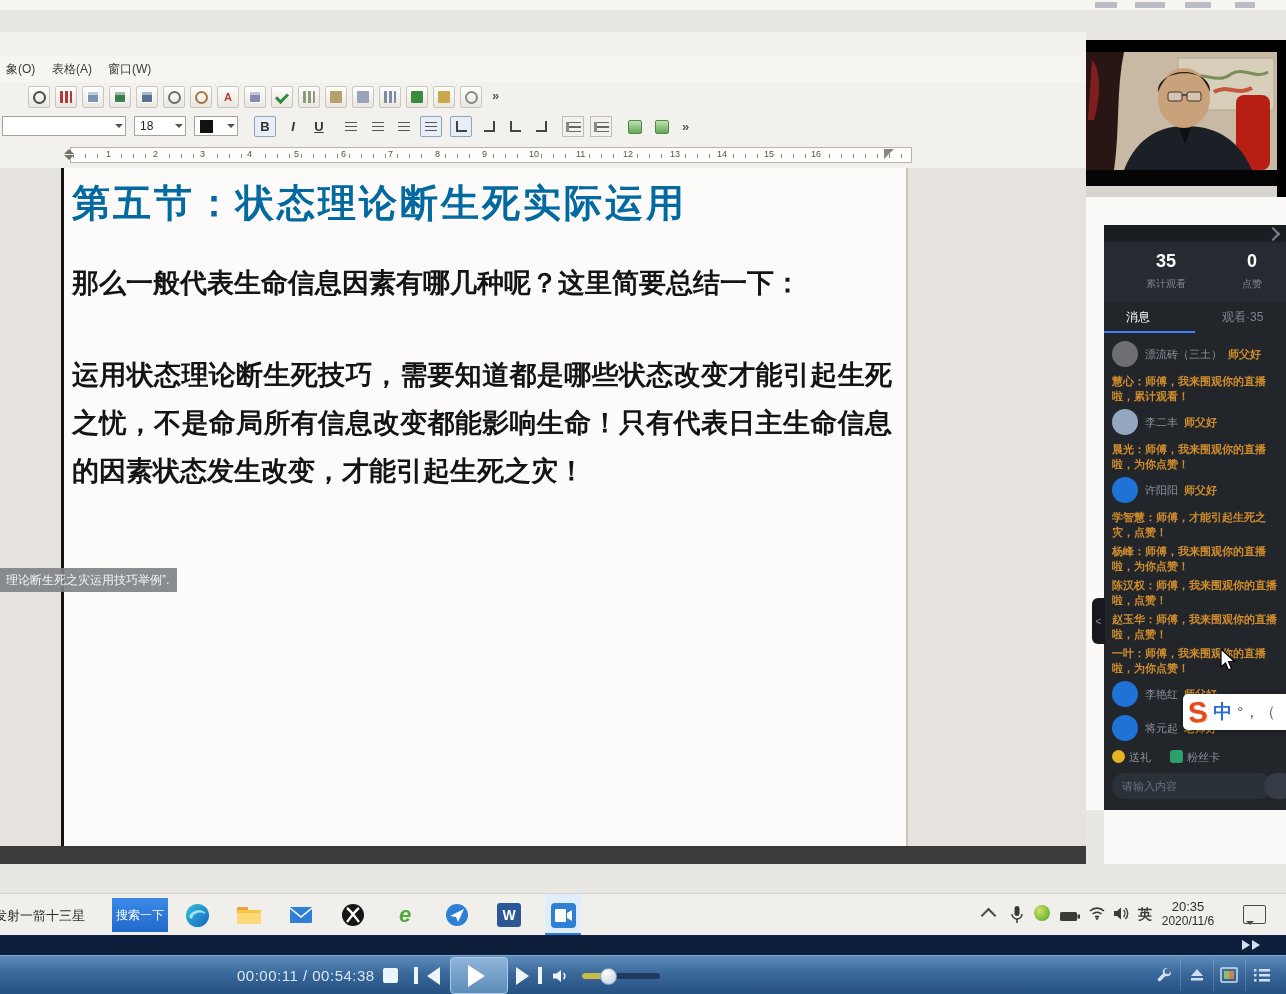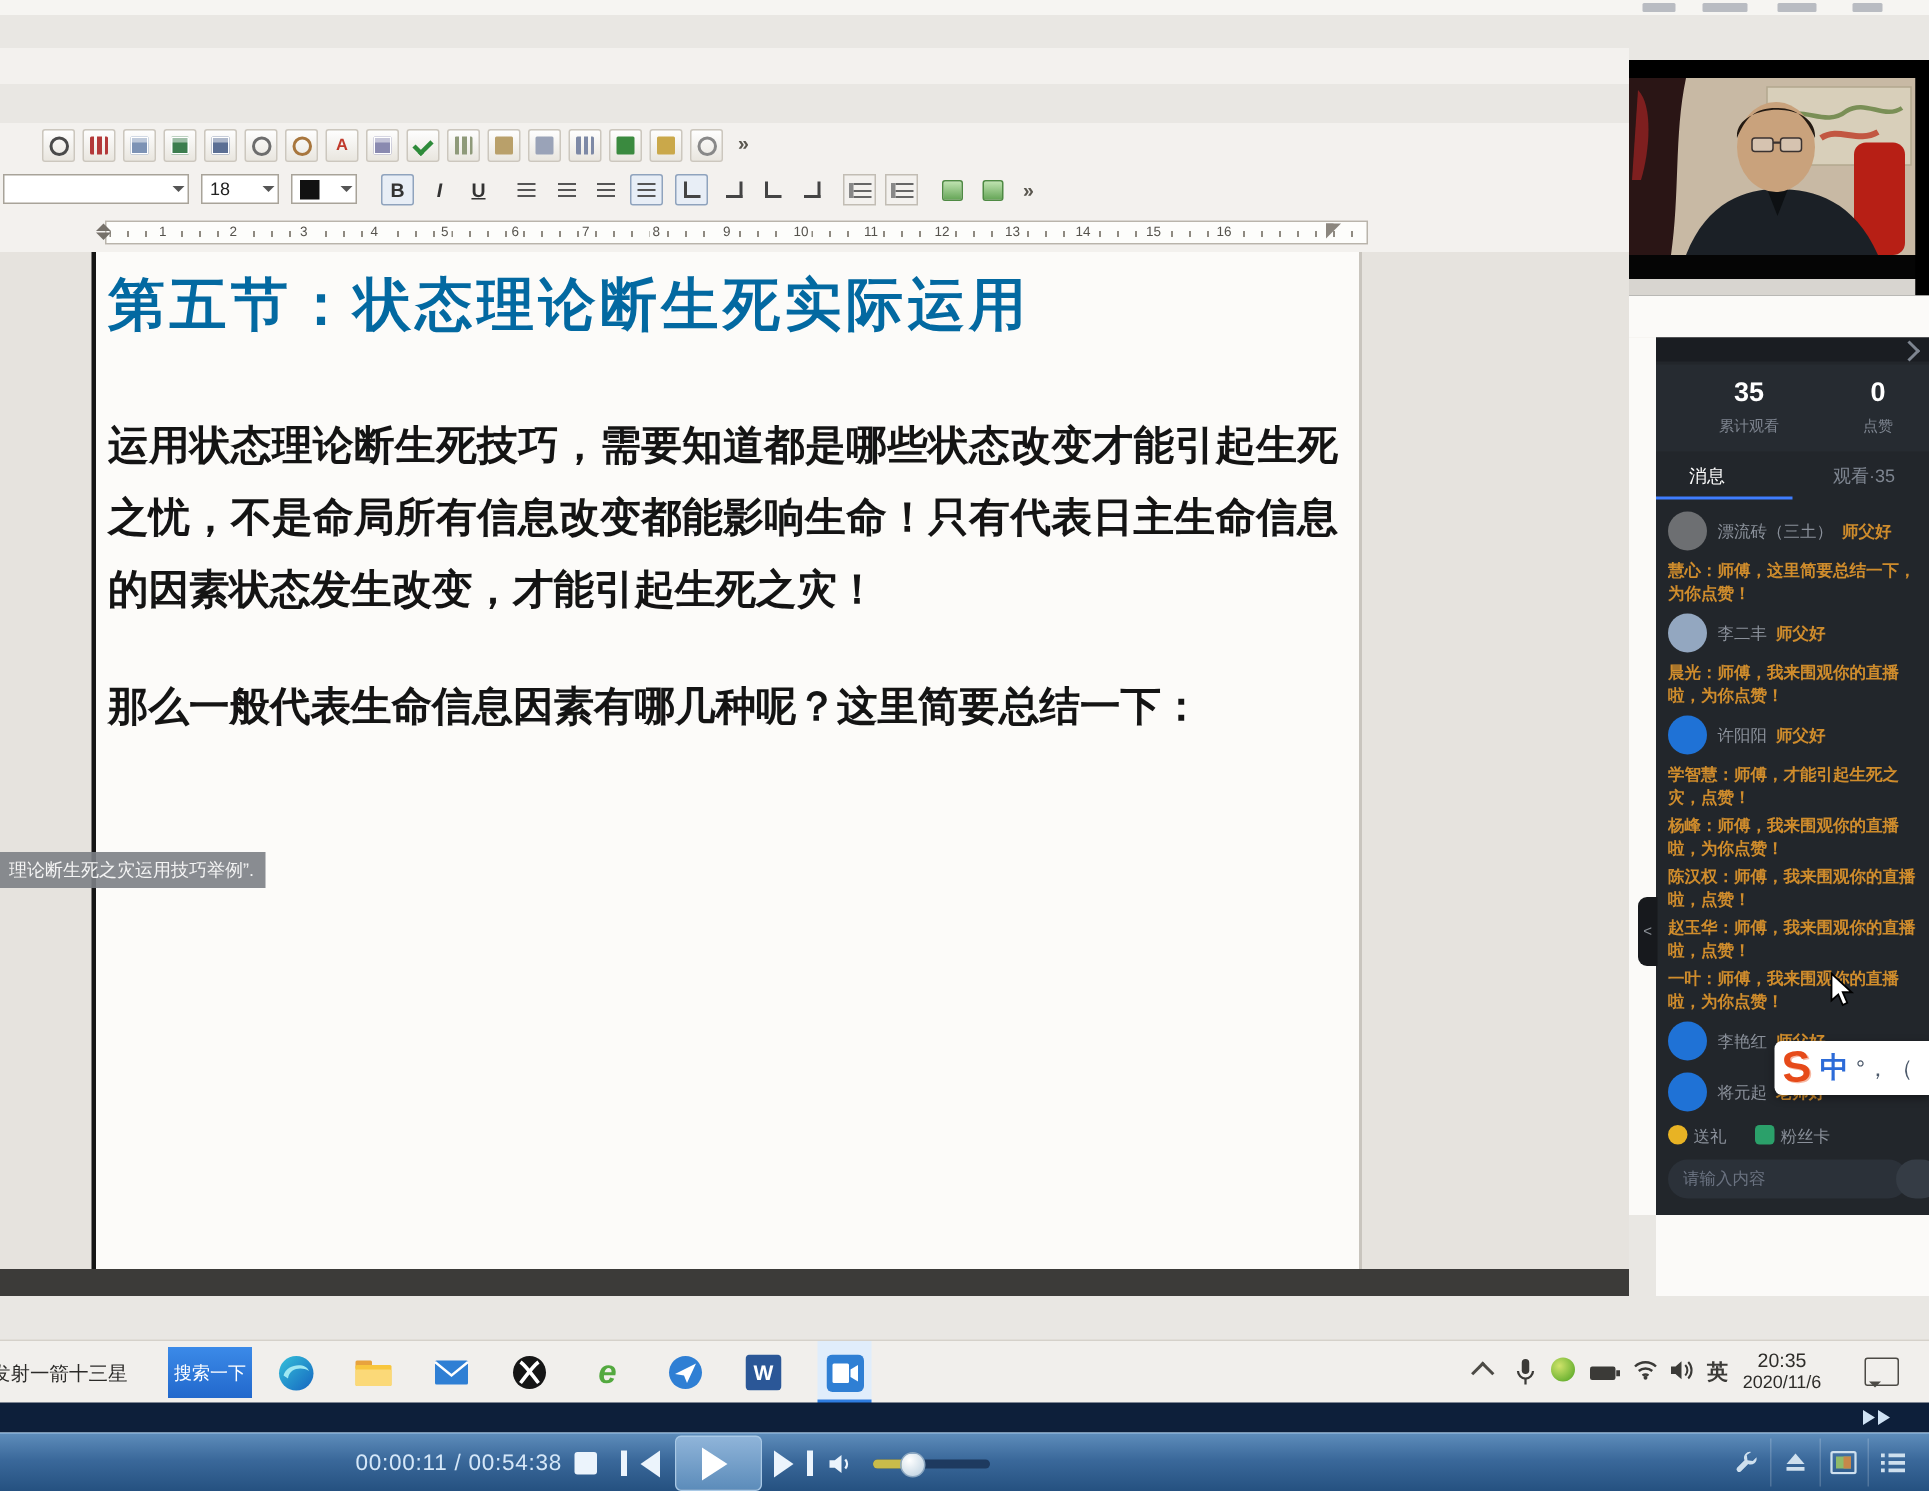--- a/index.html
+++ b/index.html
@@ -151,20 +151,25 @@
 
   <div id="top-strip" class="abs">
     <div class="ghost" style="left:1095px;width:22px;"></div>
     <div class="ghost" style="left:1135px;width:30px;"></div>
     <div class="ghost" style="left:1185px;width:26px;"></div>
     <div class="ghost" style="left:1235px;width:20px;"></div>
   </div>
 
 
   <div id="word-top" class="abs"></div>
+  <div id="menubar" class="abs">
+    <span class="menu-item" style="left:6px;">象(O)</span>
+    <span class="menu-item" style="left:52px;">表格(A)</span>
+    <span class="menu-item" style="left:108px;">窗口(W)</span>
+  </div>
 
   <div id="toolbar1" class="abs">
     <span id="tb1-icons"><div class="tbi" style="left: 28px;">
           <div class="tbi-inner" style="border: 2px solid rgb(74, 74, 74); border-radius: 50%; width: 9px; height: 9px;"></div>
         </div><div class="tbi" style="left: 55px;">
           <div class="tbi-inner" style="background: repeating-linear-gradient(to right, rgb(179, 57, 57) 0px, rgb(179, 57, 57) 3px, transparent 3px, transparent 5px);"></div>
         </div><div class="tbi" style="left: 82px;">
           <div class="tbi-inner" style="background: rgb(125, 147, 181); box-shadow: rgb(255, 255, 255) 0px 0px 0px 1px inset, rgba(255, 255, 255, 0.5) 0px 4px 0px inset;"></div>
         </div><div class="tbi" style="left: 109px;">
           <div class="tbi-inner" style="background: rgb(60, 125, 78); box-shadow: rgb(255, 255, 255) 0px 0px 0px 1px inset, rgba(255, 255, 255, 0.5) 0px 4px 0px inset;"></div>
@@ -259,22 +264,22 @@
     </div>
     <div class="ind-marker" style="left:64px;top:2px;border-bottom-color:#76716a;"></div>
     <div class="ind-marker" style="left:64px;top:13px;border-top-color:#76716a;"></div>
     <div class="ind-marker" style="left:884px;top:7px;border-top-color:#8b867e;border-left-color:#8b867e;"></div>
   </div>
 
   <div id="doc-area" class="abs">
     <div id="page">
       <div id="doc-content">
         <p id="doc-heading">第五节：状态理论断生死实际运用</p>
+        <p id="doc-p2" class="doc-para">那么一般代表生命信息因素有哪几种呢？这里简要总结一下：</p>
         <p id="doc-p1" class="doc-para">运用状态理论断生死技巧，需要知道都是哪些状态改变才能引起生死之忧，不是命局所有信息改变都能影响生命！只有代表日主生命信息的因素状态发生改变，才能引起生死之灾！</p>
-        <p id="doc-p2" class="doc-para">那么一般代表生命信息因素有哪几种呢？这里简要总结一下：</p>
       </div>
     </div>
     <div id="page-edge"></div>
   </div>
   <div id="doc-tooltip" class="abs">理论断生死之灾运用技巧举例”.</div>
 
   <div id="dark-band" class="abs"></div>
 
 
   <div id="webcam" class="abs">
@@ -316,21 +321,21 @@
     <span class="chat-tab" style="left:22px;color:#fff;">消息</span>
     <span class="chat-tab" style="left:118px;color:#7e8590;">观看·35</span>
     <div id="tab-underline"></div>
     <div id="chat-messages">
         <div class="msg user">
           <span class="avatar" style="background: rgb(109, 111, 114);"></span>
           <span class="uname">漂流砖（三土）</span>
           <span class="utext">师父好</span>
         </div>
         <div class="msg system">
-          <span class="stext">慧心：师傅，这里简要总结一下，为你点赞！</span>
+          <span class="stext">慧心：师傅，我来围观你的直播啦，累计观看！</span>
         </div>
         <div class="msg user">
           <span class="avatar" style="background: rgb(147, 167, 192);"></span>
           <span class="uname">李二丰</span>
           <span class="utext">师父好</span>
         </div>
         <div class="msg system">
           <span class="stext">晨光：师傅，我来围观你的直播啦，为你点赞！</span>
         </div>
         <div class="msg user">

